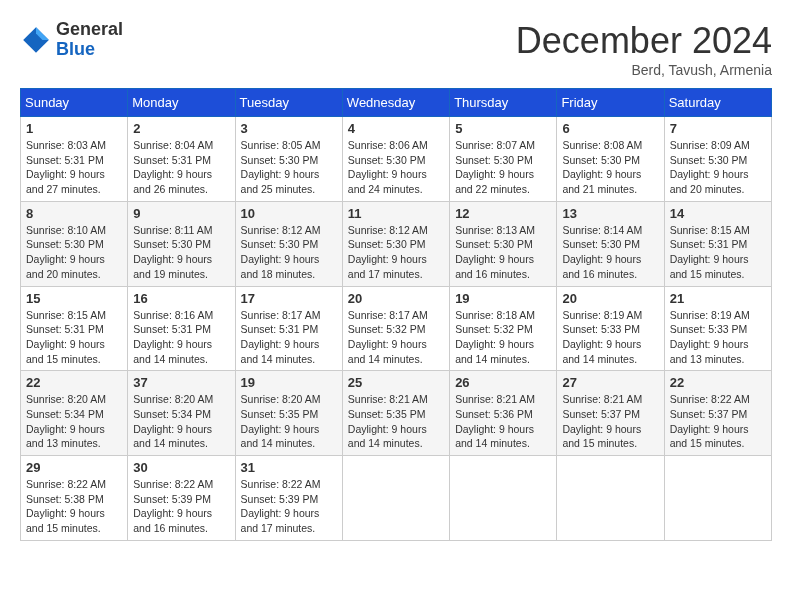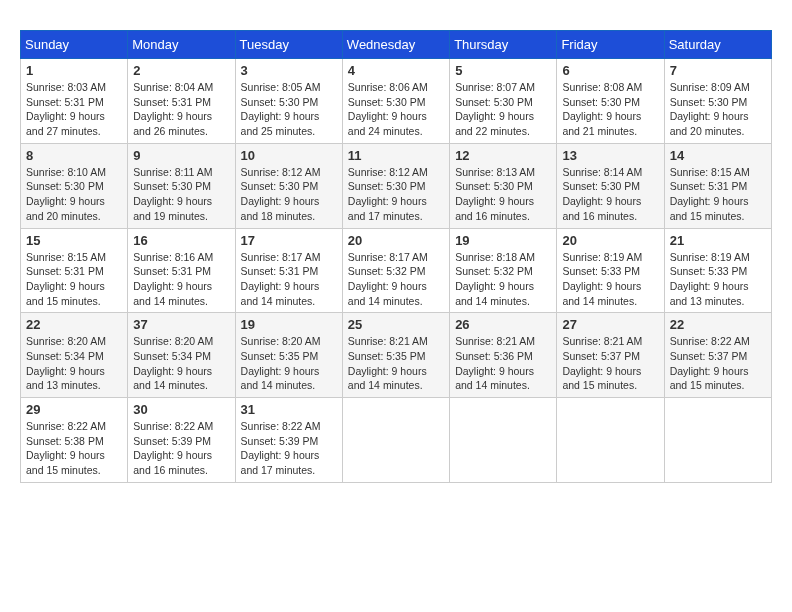--- a/index.html
+++ b/index.html
@@ -81,20 +81,34 @@
       text-align: right;
     }
     .empty-cell {
       background: #fff !important;
     }
   </style>
 </head>
 <body>
 
 <div class="header">
+  <div class="logo">
+    <svg class="logo-icon" viewBox="0 0 40 40" xmlns="http://www.w3.org/2000/svg">
+      <polygon points="20,4 36,20 20,36 4,20" fill="#1565c0"></polygon>
+      <polygon points="20,4 36,20 28,20 20,12" fill="#42a5f5"></polygon>
+    </svg>
+    <div class="logo-text">
+      <div class="logo-general">General</div>
+      <div class="logo-blue">Blue</div>
+    </div>
+  </div>
+  <div class="title-block">
+    <div class="month-title">December 2024</div>
+    <div class="subtitle">Berd, Tavush, Armenia</div>
+  </div>
 </div>
 
 <table class="calendar">
   <thead>
     <tr>
     <th>Sunday</th>
         <th>Monday</th>
         <th>Tuesday</th>
         <th>Wednesday</th>
         <th>Thursday</th>

